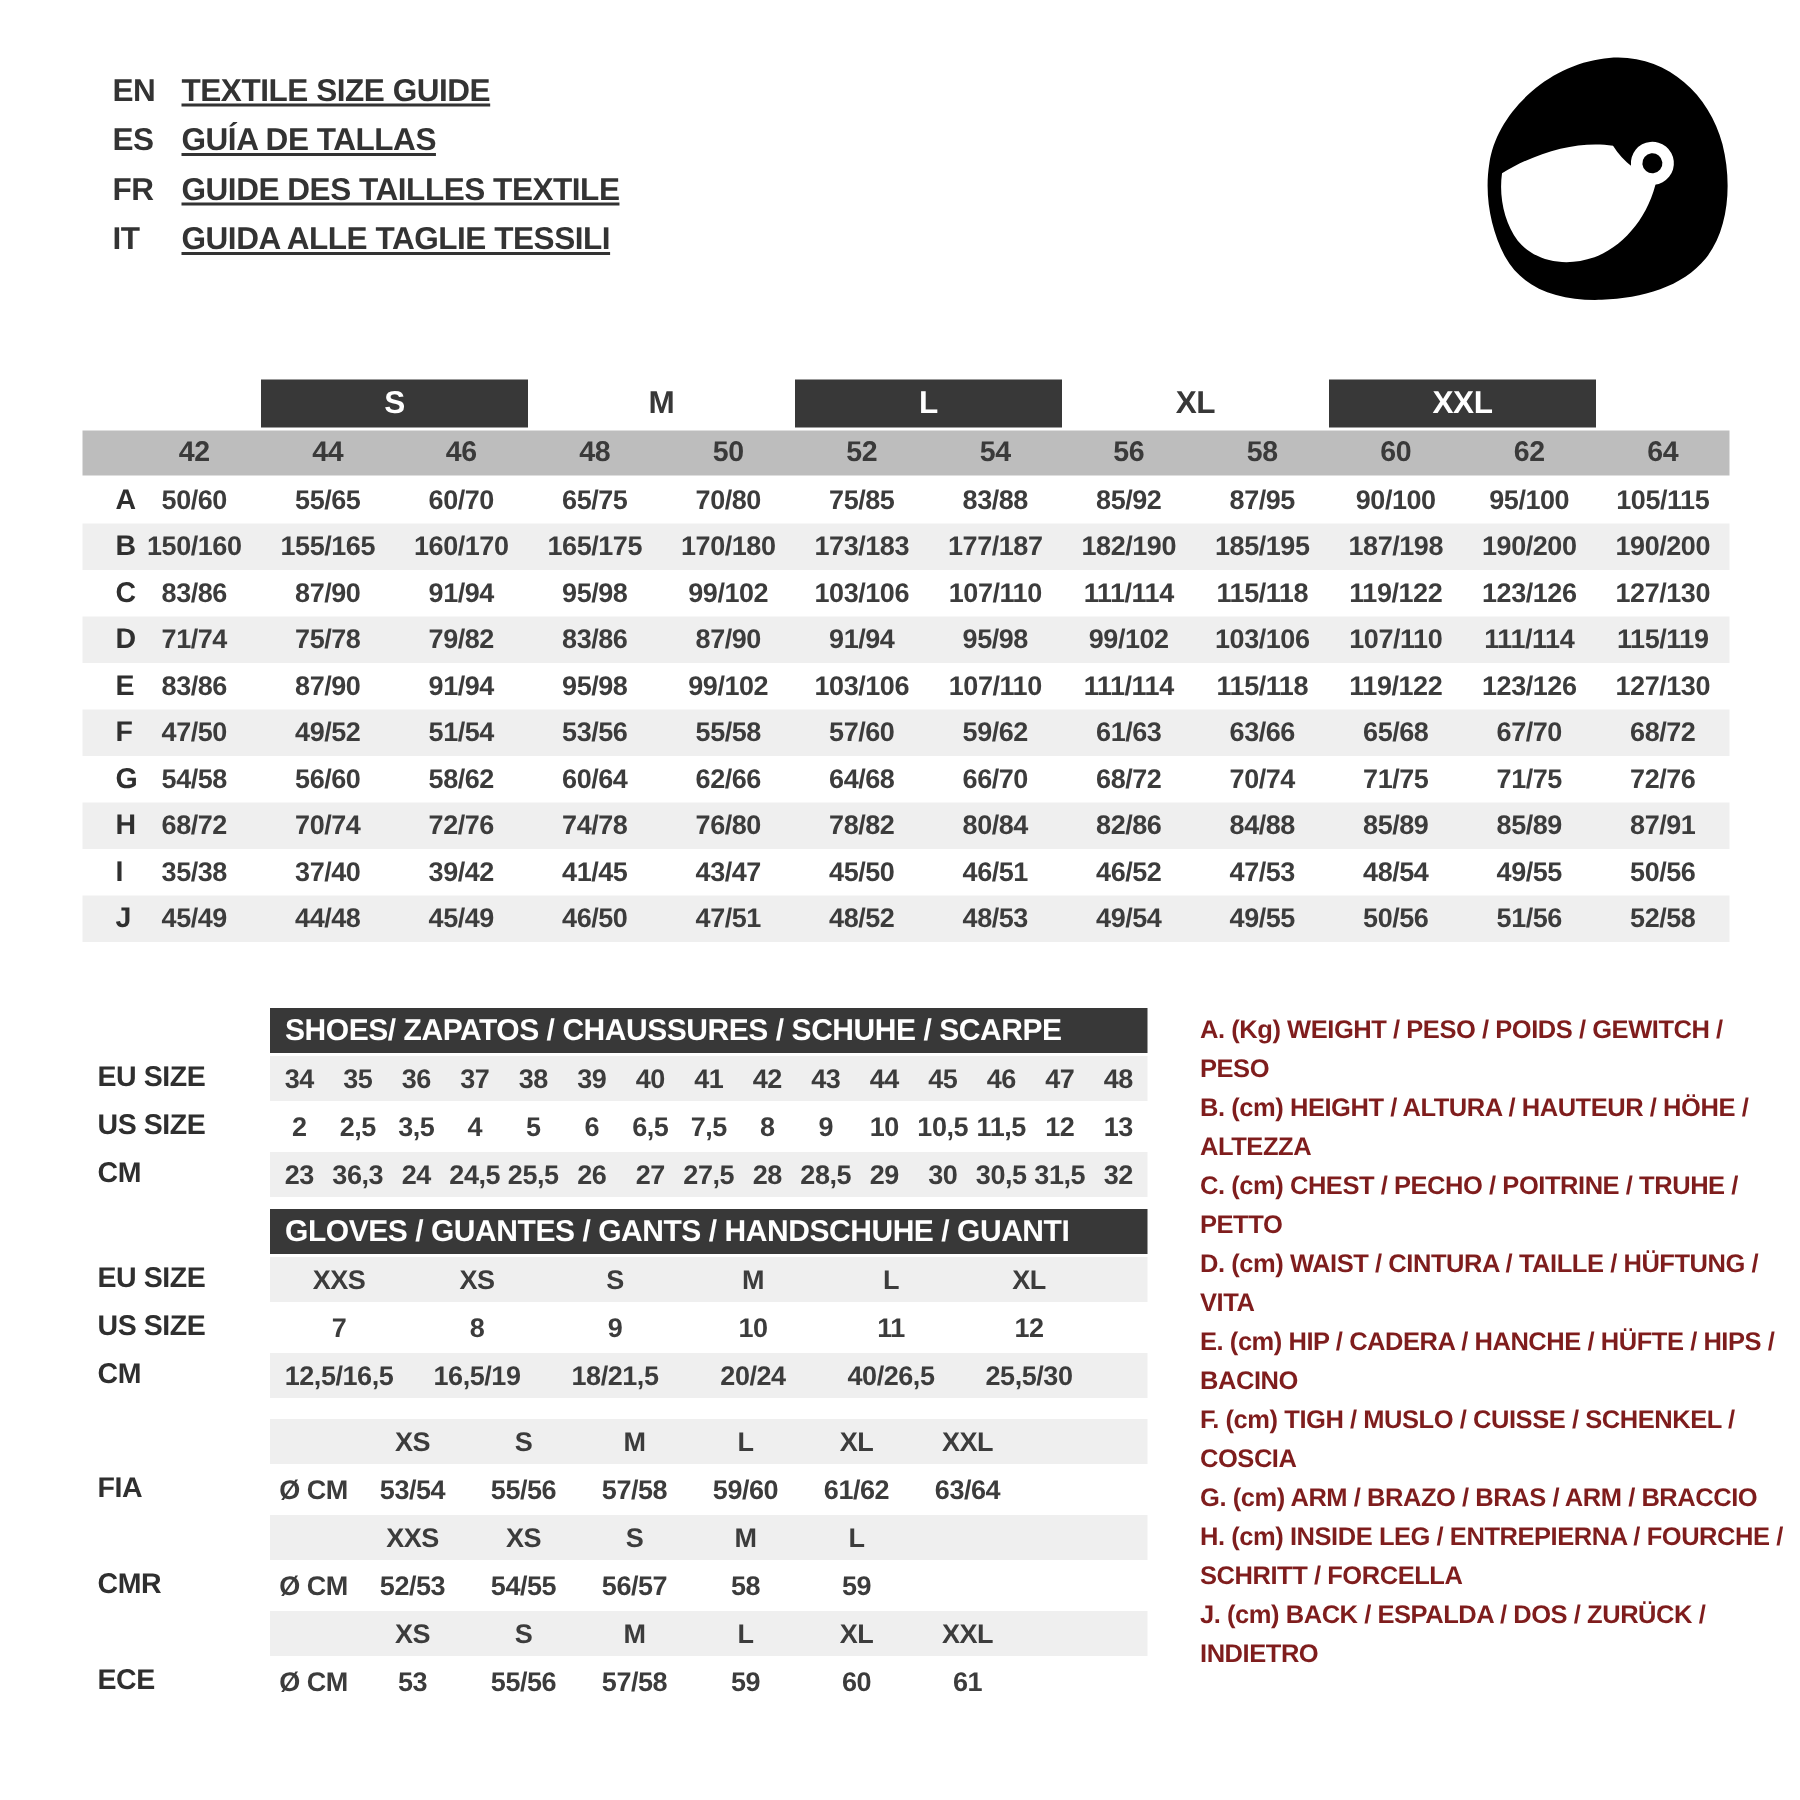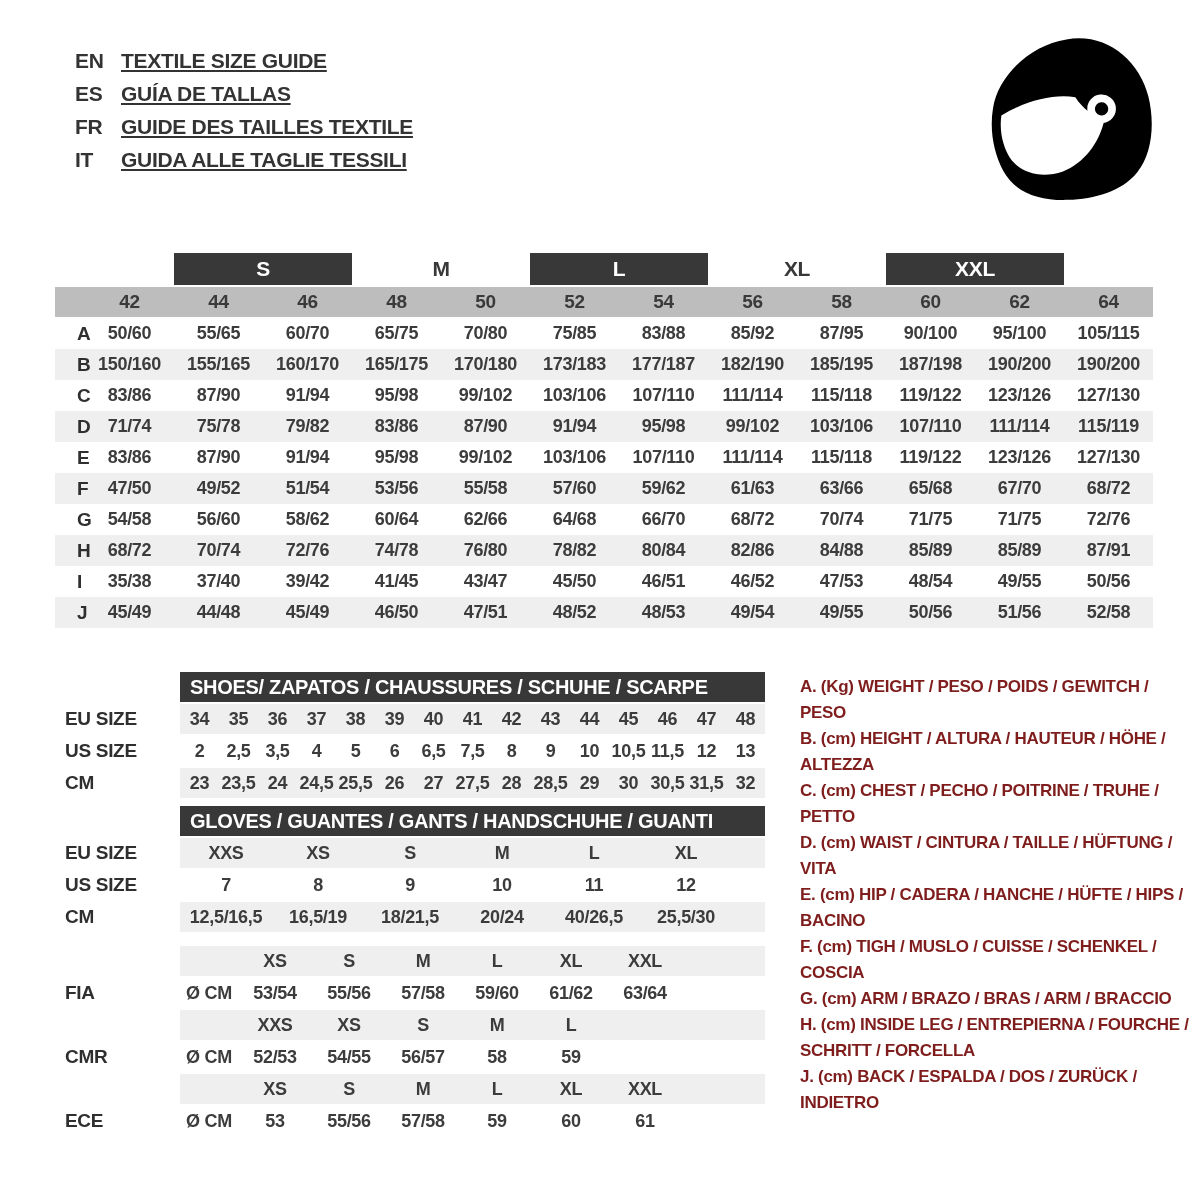--- a/index.html
+++ b/index.html
@@ -317,21 +317,21 @@
               <div class="scell">12</div>
               <div class="scell">13</div>
             </div>
           </div>
         </div>
         <div class="srow">
           <div class="srow-label">CM</div>
           <div class="sband shaded">
             <div class="scells cells-15">
               <div class="scell">23</div>
-              <div class="scell">23,5</div>
+              <div class="scell">36,3</div>
               <div class="scell">24</div>
               <div class="scell">24,5</div>
               <div class="scell">25,5</div>
               <div class="scell">26</div>
               <div class="scell">27</div>
               <div class="scell">27,5</div>
               <div class="scell">28</div>
               <div class="scell">28,5</div>
               <div class="scell">29</div>
               <div class="scell">30</div>

